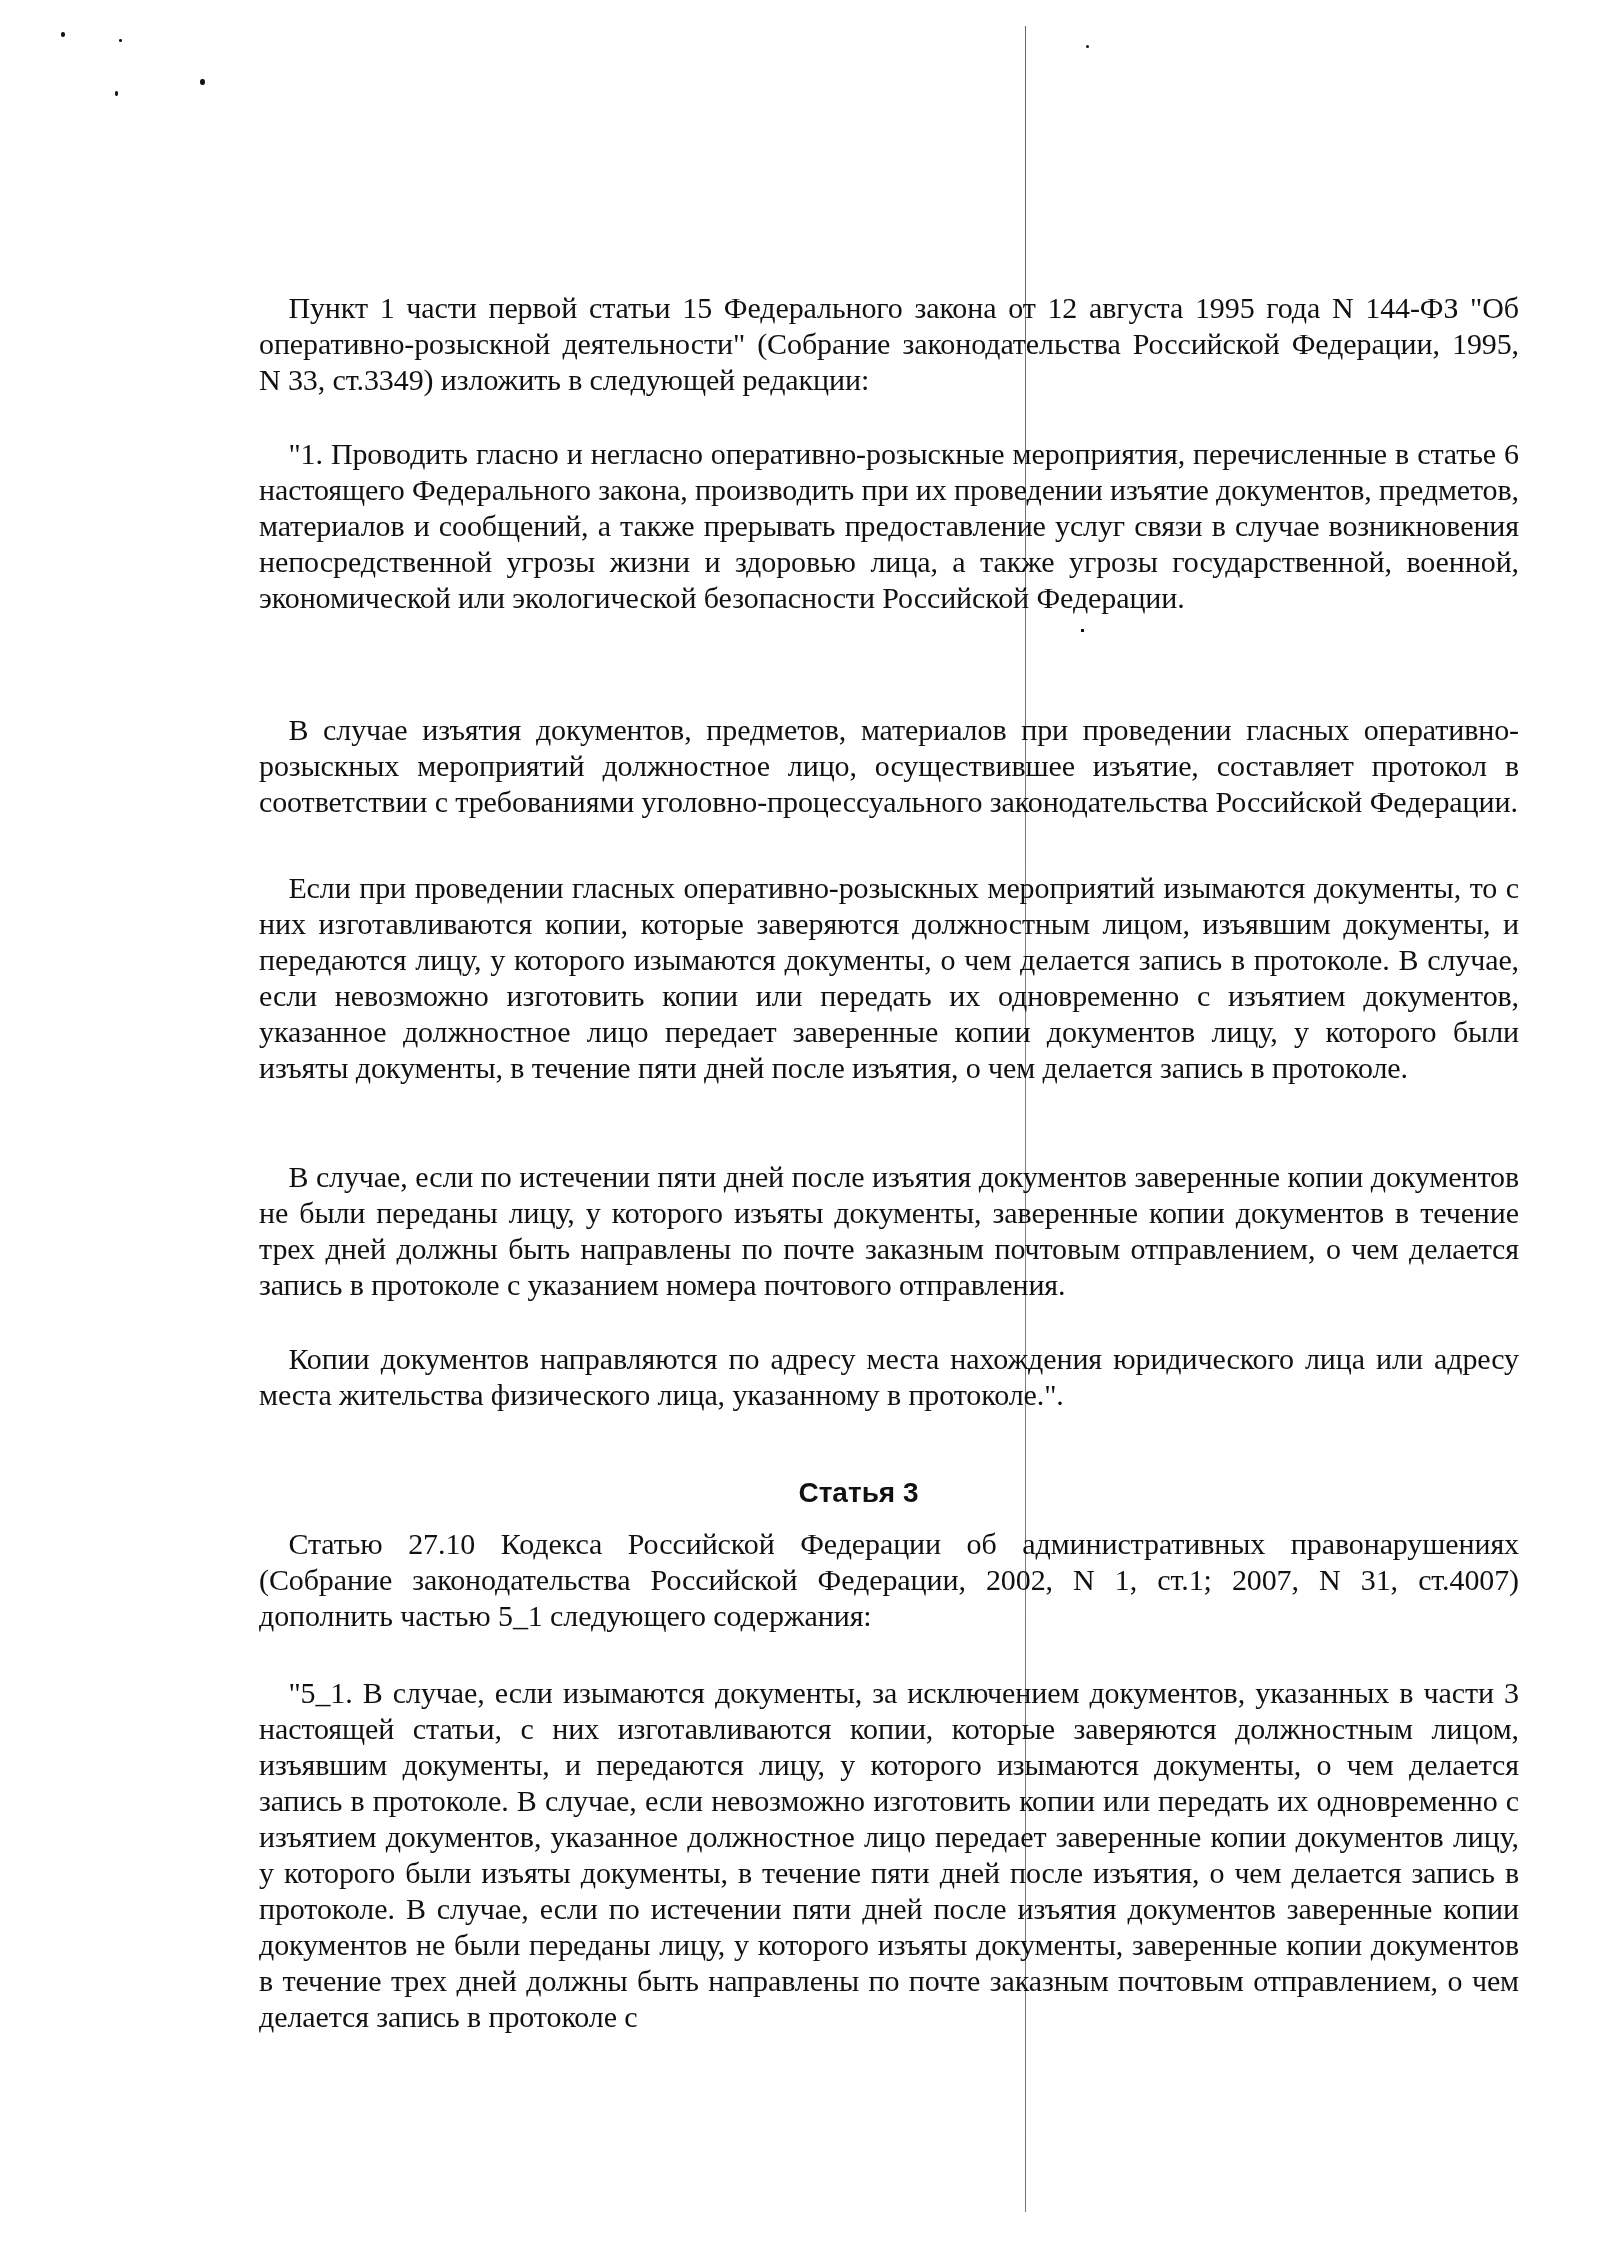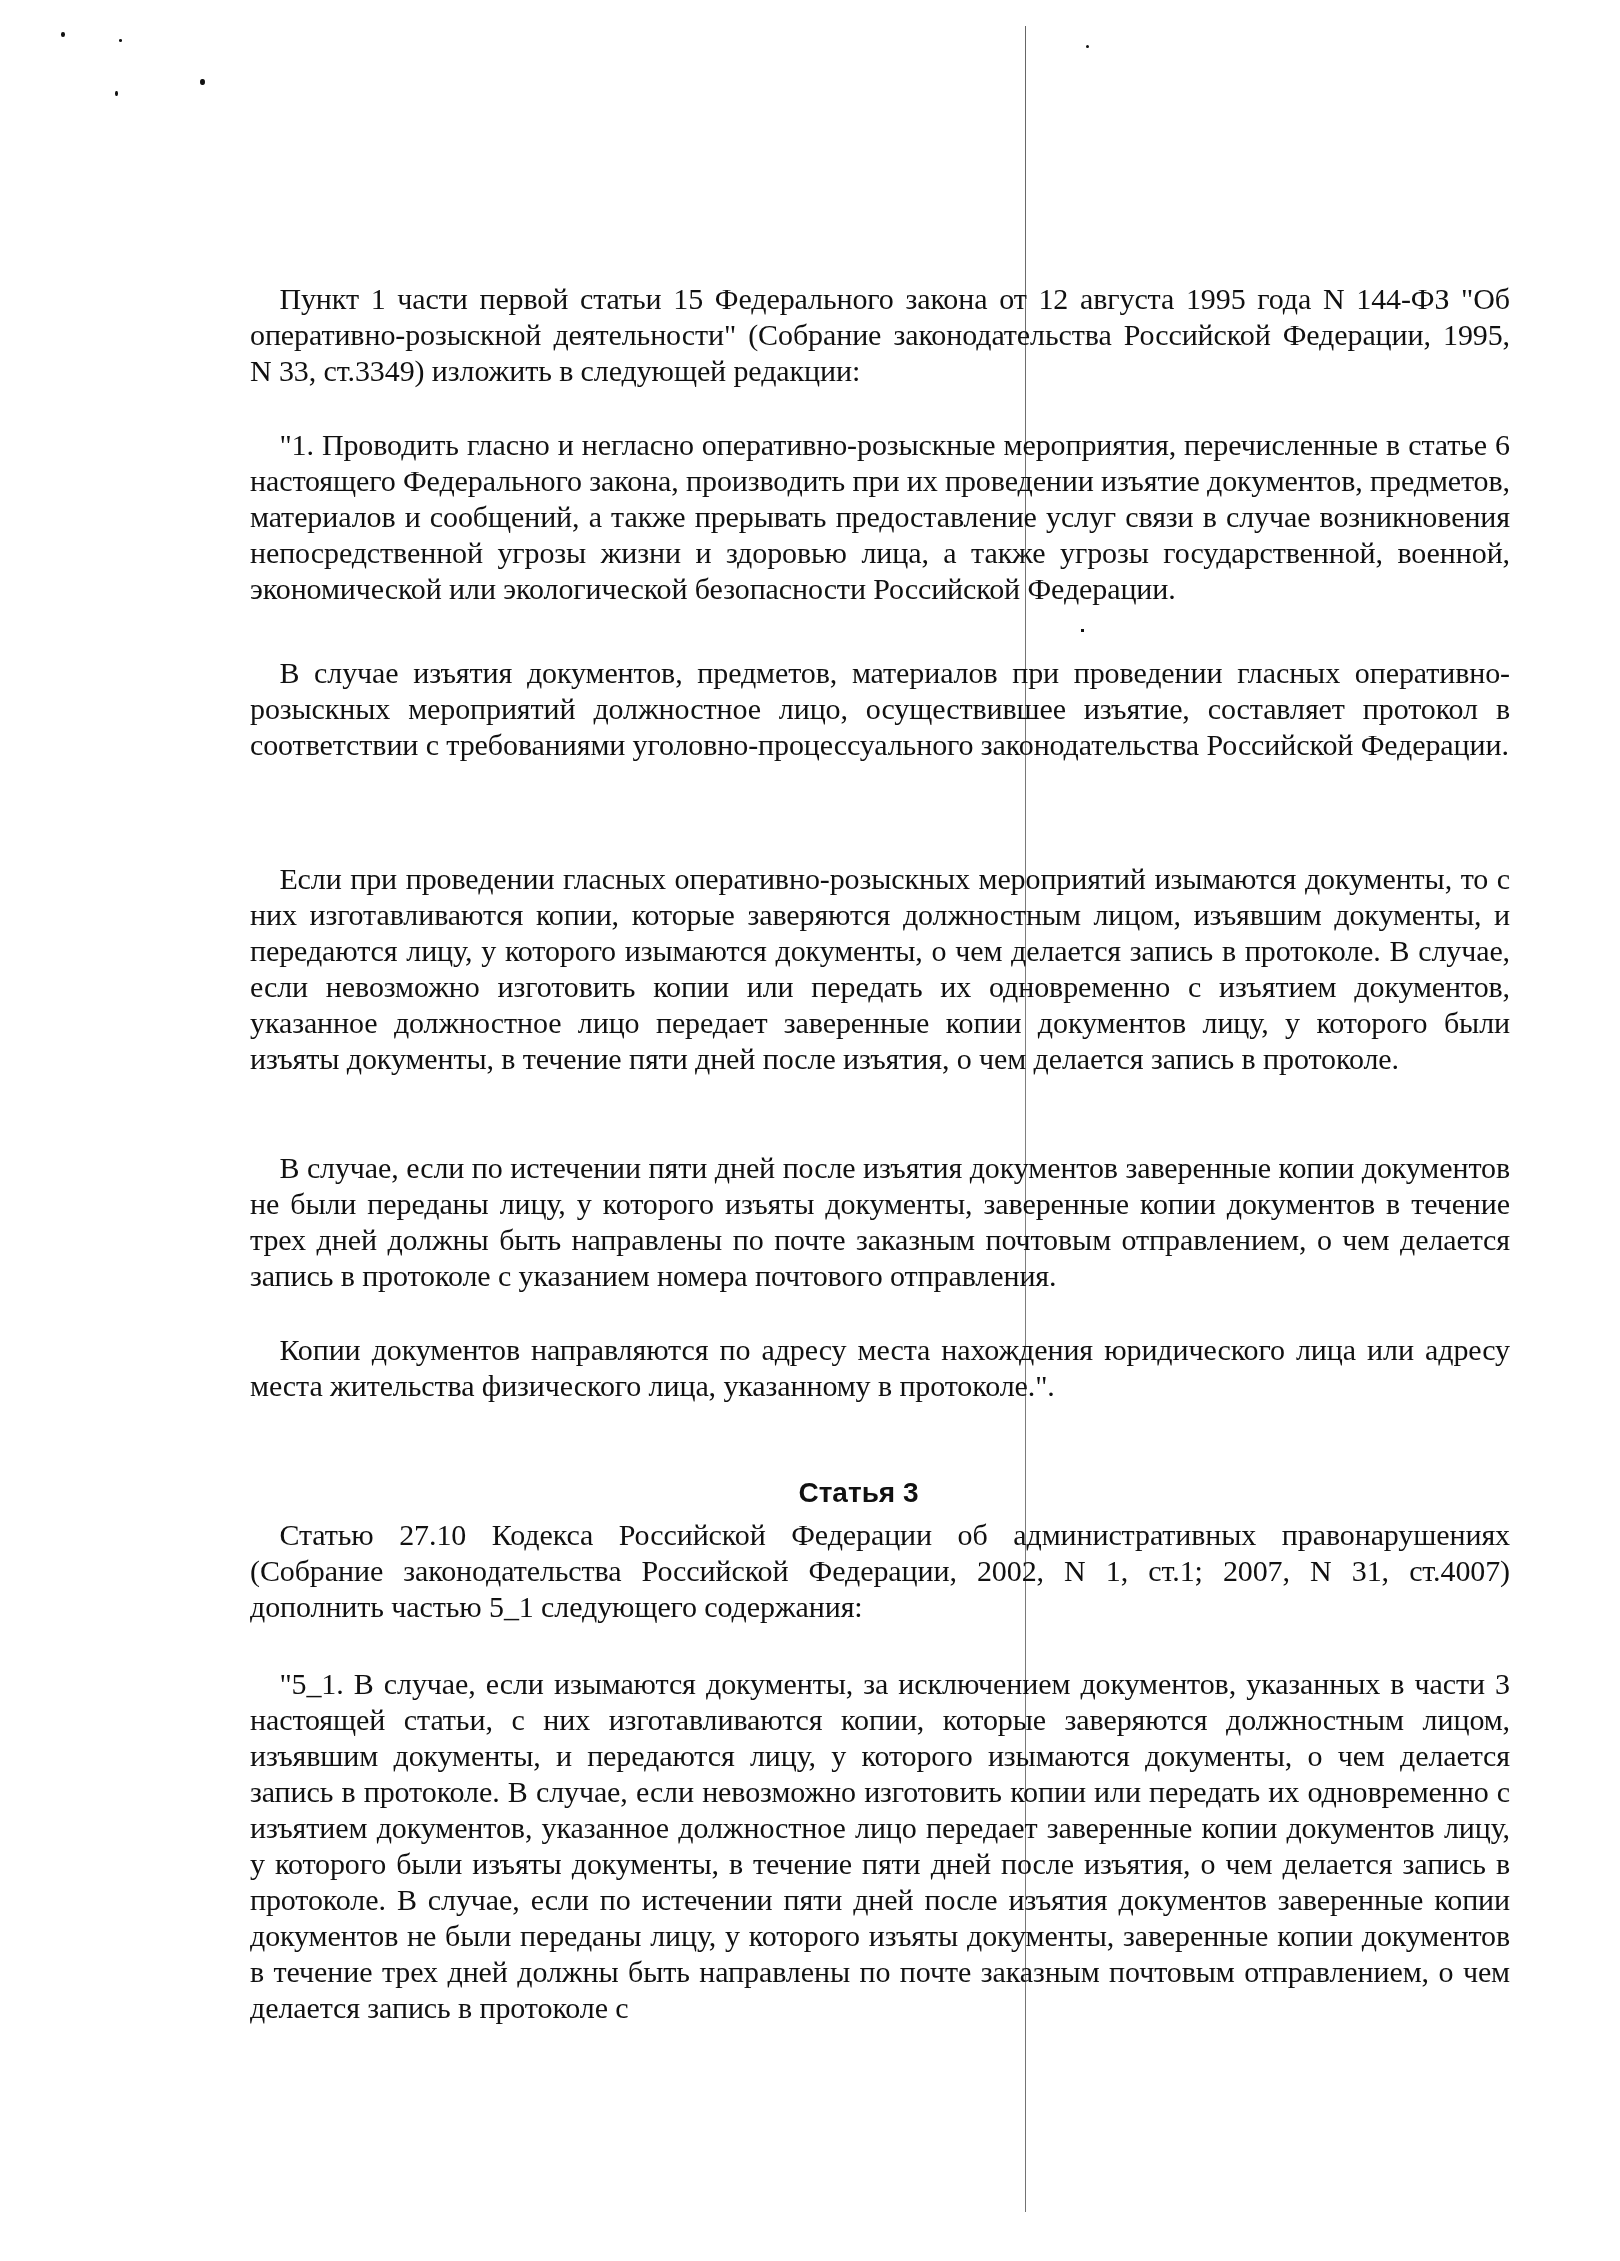--- a/index.html
+++ b/index.html
@@ -19,21 +19,21 @@
       position: absolute;
       left: 0; top: 0;
       width: 1620px;
       height: 2261px;
       background: #ffffff;
     }
     .para {
       position: absolute;
       left: 246px;
       width: 1260px;
-      margin: 4px;
+      margin: 13px;
       font-size: 30px;
       line-height: 36px;
       text-align: justify;
       text-align-last: left;
       text-indent: 29.4px;
       letter-spacing: -0.1px;
       word-spacing: 0px;
       hyphens: none;
     }
     .heading {
@@ -77,21 +77,21 @@
   <div class="speck" style="left:119px;top:39px;width:3.2px;height:2.6px;"></div>
   <div class="speck" style="left:115px;top:91px;width:2.6px;height:4.5px;"></div>
   <div class="speck" style="left:200px;top:79px;width:4.5px;height:5.8px;"></div>
   <div class="speck" style="left:1086px;top:45px;width:3.2px;height:3.2px;"></div>
   <div class="speck" style="left:1081px;top:629px;width:3.2px;height:3.2px;border-radius:0;"></div>
 
   <p class="para" style="top:277px;">Пункт 1 части первой статьи 15 Федерального закона от 12 августа 1995 года N 144-ФЗ "Об оперативно-розыскной деятельности" (Собрание законодательства Российской Федерации, 1995, N 33, ст.3349) изложить в следующей редакции:</p>
 
   <p class="para" style="top:423px;">"1. Проводить гласно и негласно оперативно-розыскные мероприятия, перечисленные в статье 6 настоящего Федерального закона, производить при их проведении изъятие документов, предметов, материалов и сообщений, а также прерывать предоставление услуг связи в случае возникновения непосредственной угрозы жизни и здоровью лица, а также угрозы государственной, военной, экономической или экологической безопасности Российской Федерации.</p>
 
-  <p class="para" style="top:651px;">В случае изъятия документов, предметов, материалов при проведении гласных оперативно-розыскных мероприятий должностное лицо, осуществившее изъятие, составляет протокол в соответствии с требованиями уголовно-процессуального законодательства Российской Федерации.</p>
+  <p class="para" style="top:699px;">В случае изъятия документов, предметов, материалов при проведении гласных оперативно-розыскных мероприятий должностное лицо, осуществившее изъятие, составляет протокол в соответствии с требованиями уголовно-процессуального законодательства Российской Федерации.</p>
 
   <p class="para" style="top:857px;">Если при проведении гласных оперативно-розыскных мероприятий изымаются документы, то с них изготавливаются копии, которые заверяются должностным лицом, изъявшим документы, и передаются лицу, у которого изымаются документы, о чем делается запись в протоколе. В случае, если невозможно изготовить копии или передать их одновременно с изъятием документов, указанное должностное лицо передает заверенные копии документов лицу, у которого были изъяты документы, в течение пяти дней после изъятия, о чем делается запись в протоколе.</p>
 
   <p class="para" style="top:1328px;">Копии документов направляются по адресу места нахождения юридического лица или адресу места жительства физического лица, указанному в протоколе.".</p>
 
   <p class="para" style="top:1146px;">В случае, если по истечении пяти дней после изъятия документов заверенные копии документов не были переданы лицу, у которого изъяты документы, заверенные копии документов в течение трех дней должны быть направлены по почте заказным почтовым отправлением, о чем делается запись в протоколе с указанием номера почтового отправления.</p>
 
   <h2 class="heading">Статья 3</h2>
 
   <p class="para" style="top:1513px;">Статью 27.10 Кодекса Российской Федерации об административных правонарушениях (Собрание законодательства Российской Федерации, 2002, N 1, ст.1; 2007, N 31, ст.4007) дополнить частью 5_1 следующего содержания:</p>

